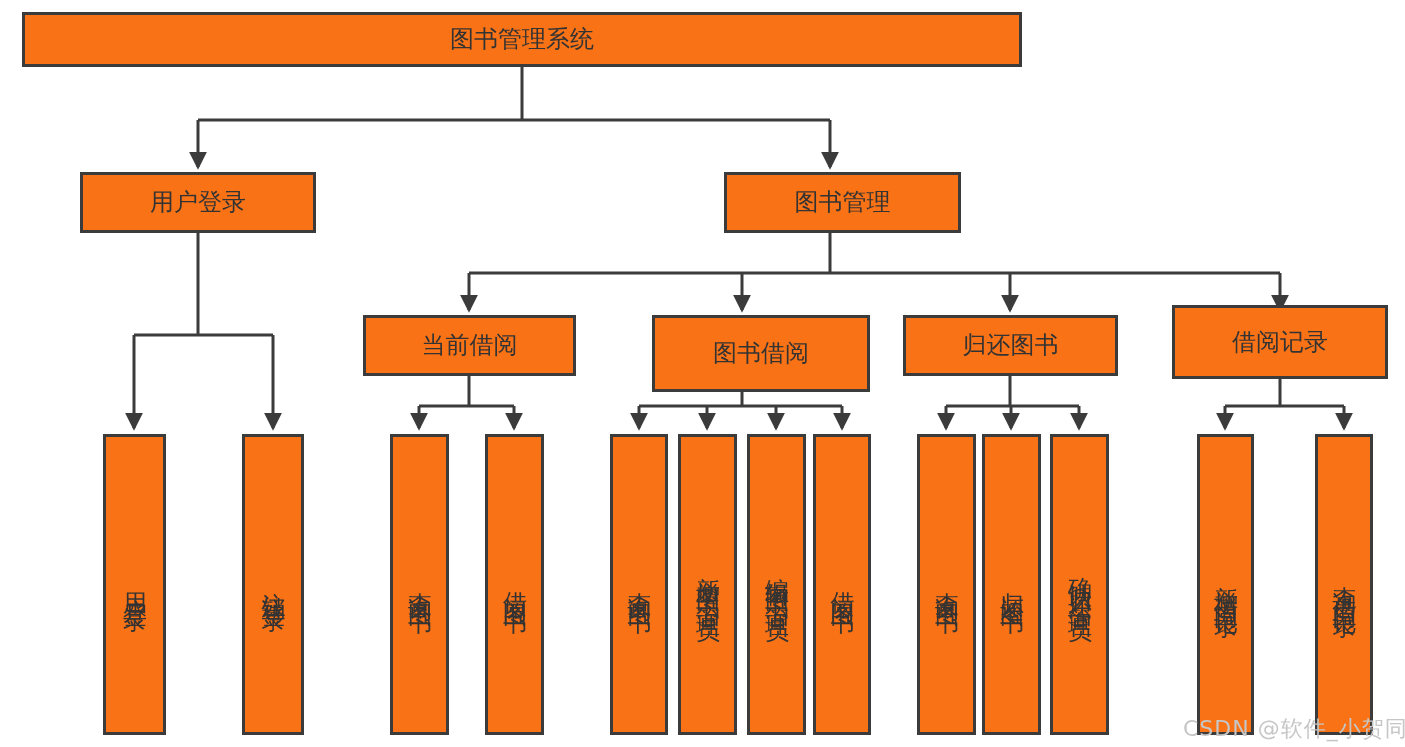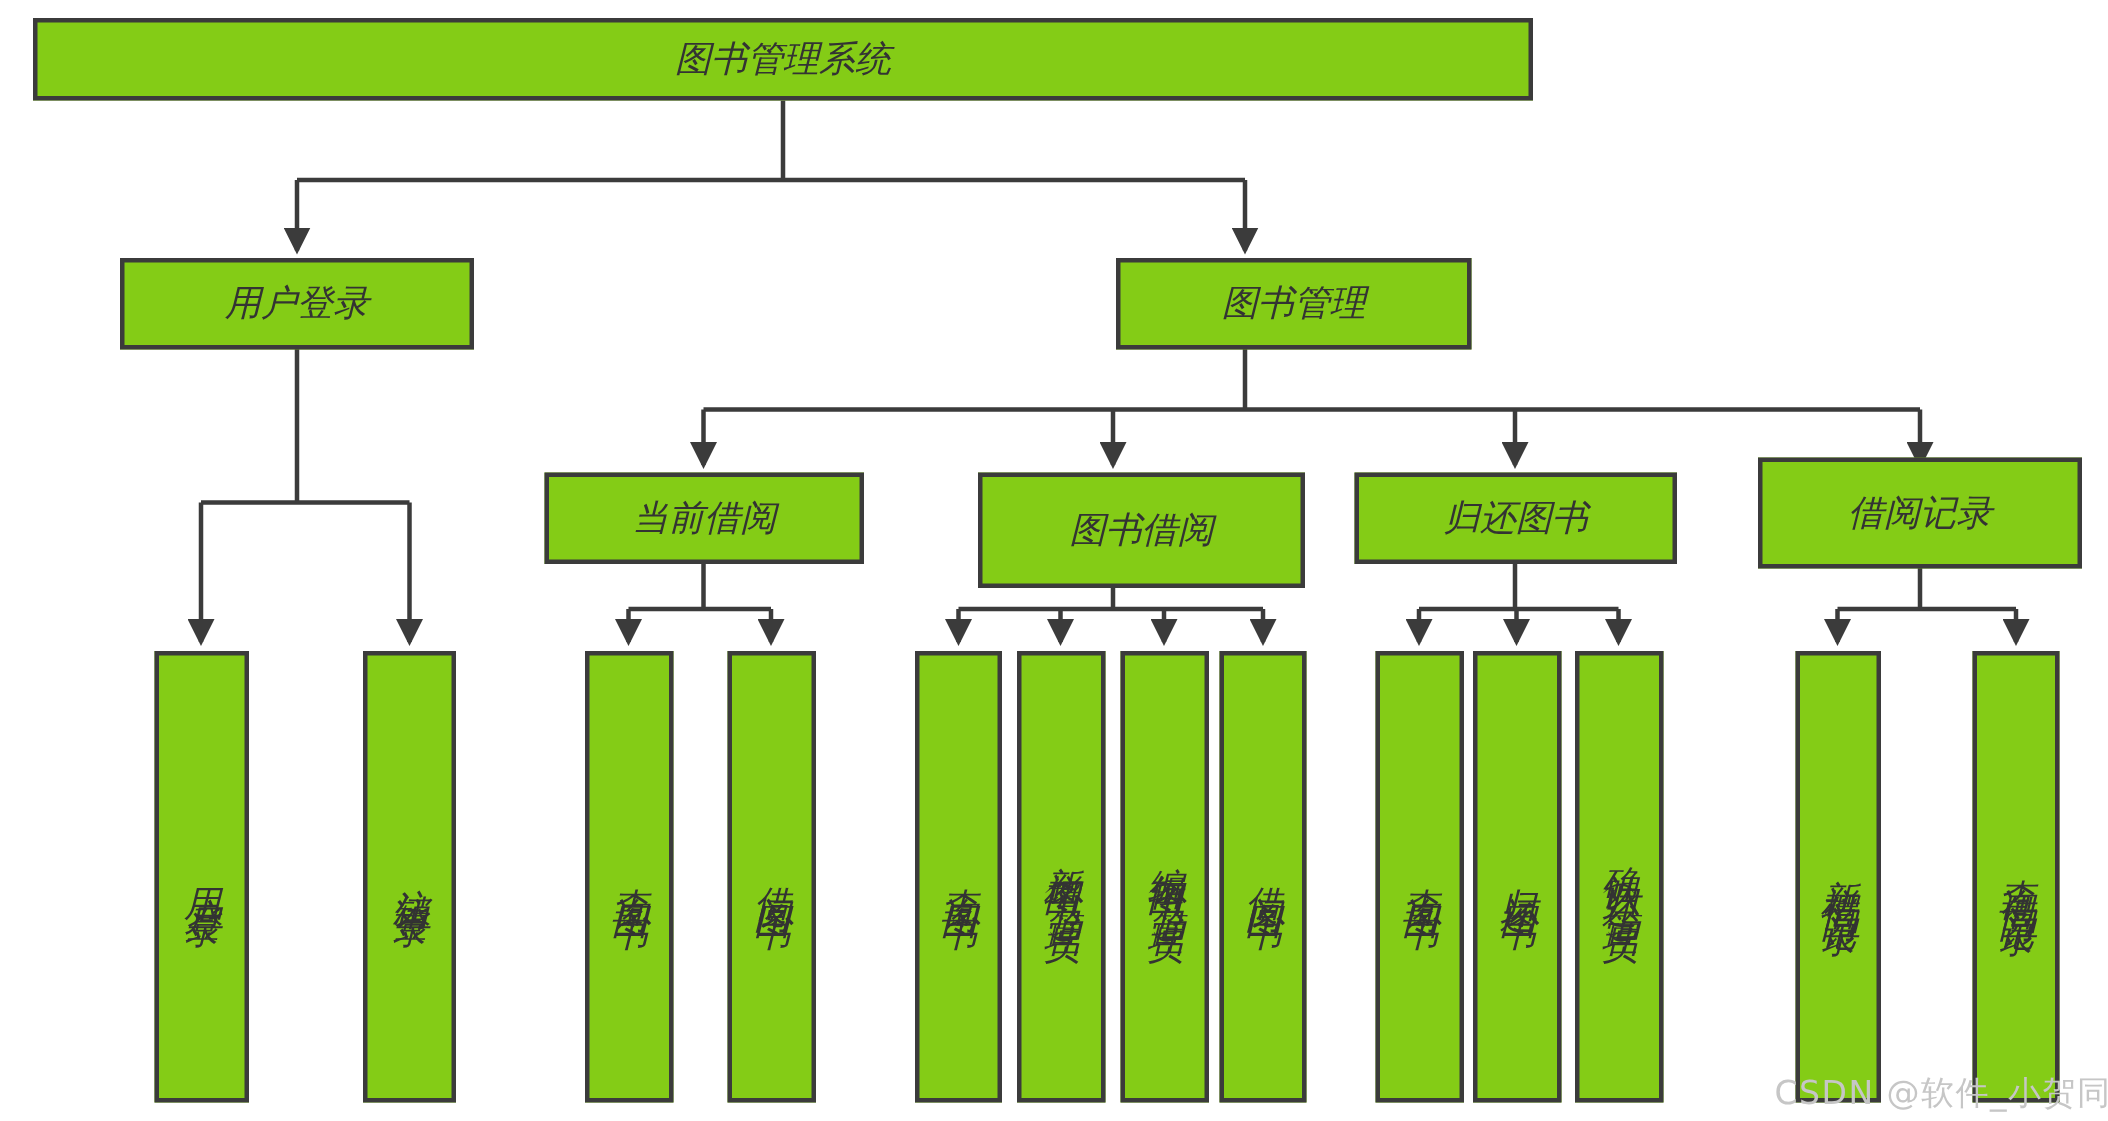--- a/index.html
+++ b/index.html
@@ -14,27 +14,26 @@
     width:1405px;height:747px;
     background:var(--bg);
     font-family:"DejaVu Sans","Liberation Sans",sans-serif;
     overflow:hidden;
   }
   .connectors{position:absolute;left:0;top:0;width:1405px;height:747px;z-index:0;}
   .node{
     position:absolute;
     box-sizing:border-box;
     border:3px solid var(--line);
-    background:#84cc16;
+    background:#f97316;
     display:flex;align-items:center;justify-content:center;
     color:var(--text);
     font-size:24px;
     z-index:1;
     line-height:1.2;
-    font-style:italic;
   }
   .vnode span{
     writing-mode:vertical-rl;
     letter-spacing:6px;
     white-space:nowrap;
   }
   .watermark{
     position:absolute;
     left:1183px;top:714px;
     font-size:22px;
@@ -92,21 +91,21 @@
     </g>
   </svg>
 
   <div class="node" style="left:22px;top:12px;width:1000px;height:55px;">
     <span>图书管理系统</span>
   </div>
 
   <div class="node" style="left:80px;top:172px;width:236px;height:61px;">
     <span>用户登录</span>
   </div>
-  <div class="node" style="left:744px;top:172px;width:237px;height:61px;">
+  <div class="node" style="left:724px;top:172px;width:237px;height:61px;">
     <span>图书管理</span>
   </div>
 
   <div class="node" style="left:363px;top:315px;width:213px;height:61px;">
     <span>当前借阅</span>
   </div>
   <div class="node" style="left:652px;top:315px;width:218px;height:77px;">
     <span>图书借阅</span>
   </div>
   <div class="node" style="left:903px;top:315px;width:215px;height:61px;">

